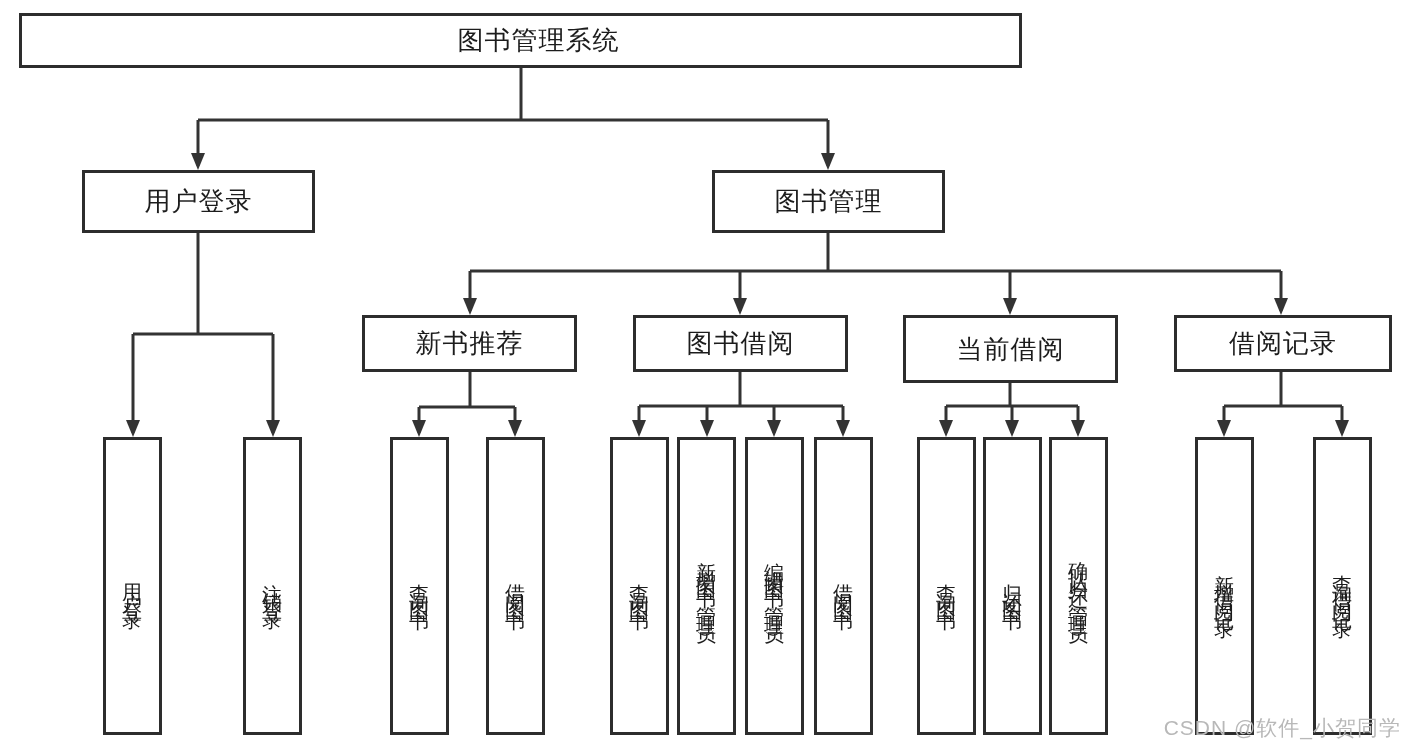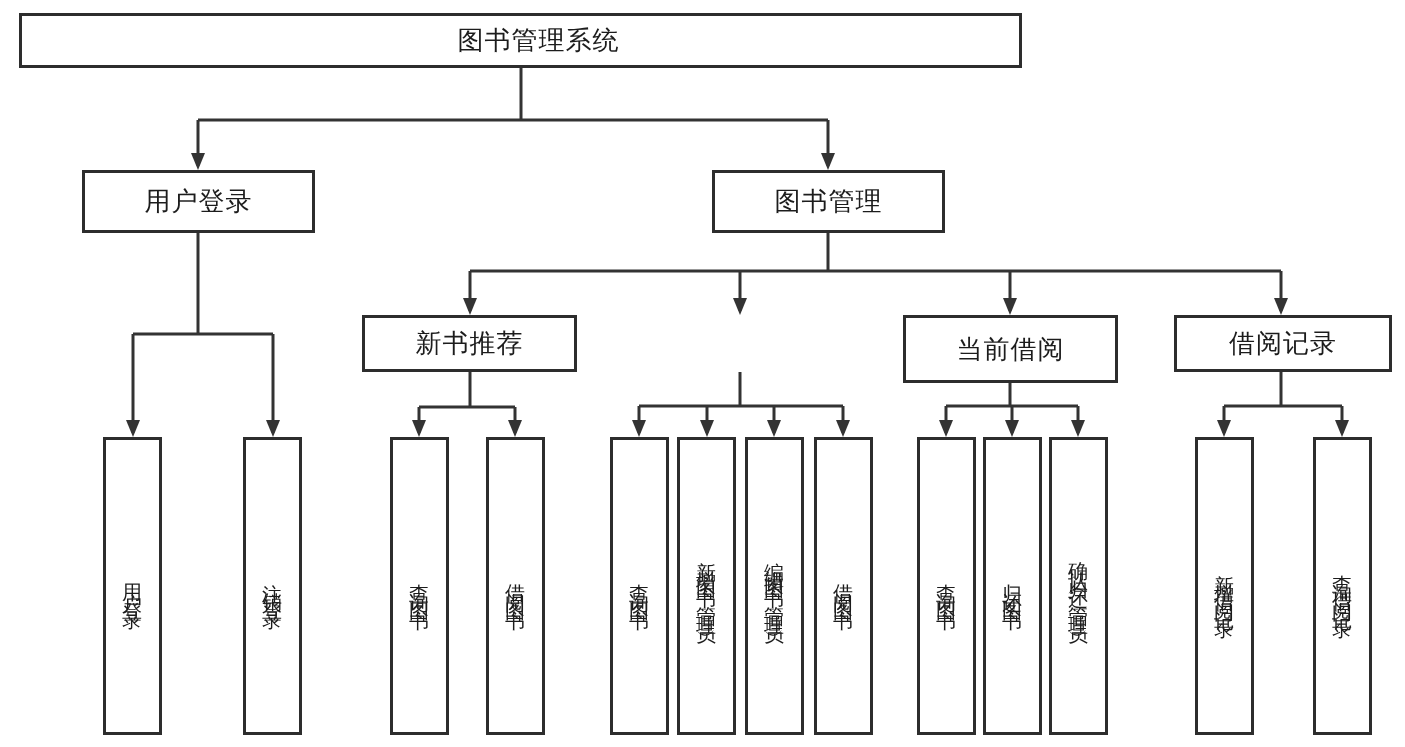--- a/index.html
+++ b/index.html
@@ -137,20 +137,23 @@
   <div class="box" style="left:82px; top:170px; width:233px; height:63px;">
     <span class="hlabel">用户登录</span>
   </div>
   <div class="box" style="left:712px; top:170px; width:233px; height:63px;">
     <span class="hlabel">图书管理</span>
   </div>
 
   <div class="box" style="left:362px; top:315px; width:215px; height:57px;">
     <span class="hlabel">新书推荐</span>
   </div>
+  <div class="box" style="left:633px; top:315px; width:215px; height:57px;">
+    <span class="hlabel">图书借阅</span>
+  </div>
   <div class="box" style="left:903px; top:315px; width:215px; height:68px;">
     <span class="hlabel">当前借阅</span>
   </div>
   <div class="box" style="left:1174px; top:315px; width:218px; height:57px;">
     <span class="hlabel">借阅记录</span>
   </div>
 
   <div class="box leaf" style="left:103px;">
     <span class="vtext">用户登录</span>
   </div>
@@ -188,14 +191,15 @@
     <span class="vtext">确认归还（管理员）</span>
   </div>
 
   <div class="box leaf" style="left:1195px;">
     <span class="vtext">新增借阅记录</span>
   </div>
   <div class="box leaf" style="left:1313px;">
     <span class="vtext">查询借阅记录</span>
   </div>
 
+  <div class="watermark">CSDN @软件_小贺同学</div>
 
 </div>
 
 </body></html>

